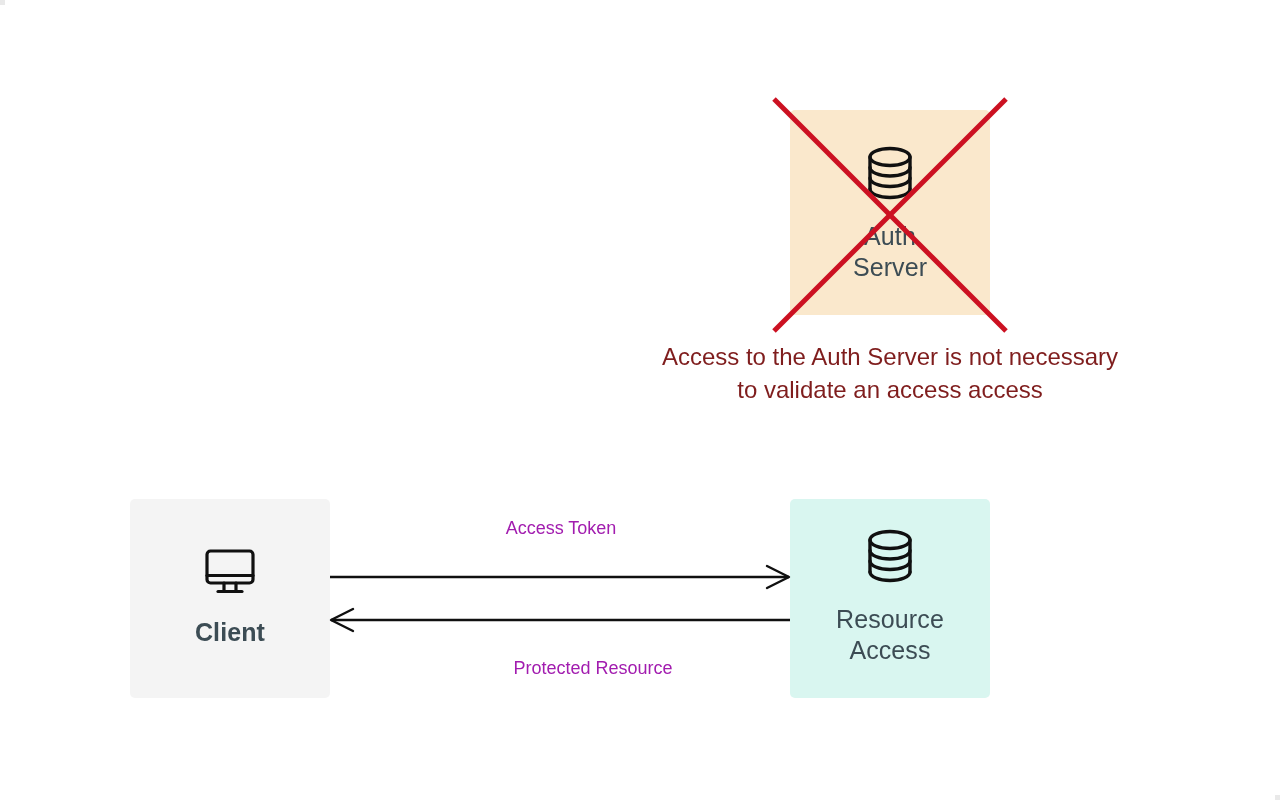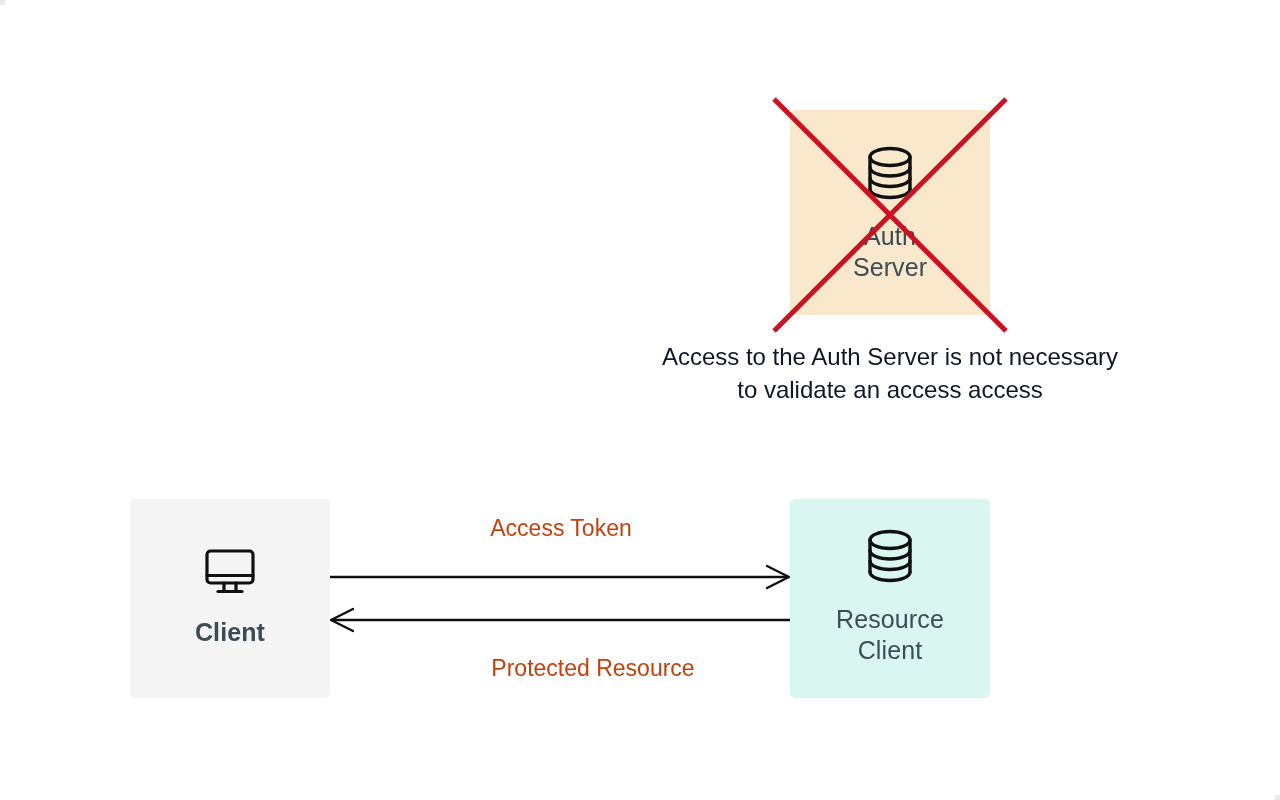--- a/index.html
+++ b/index.html
@@ -92,22 +92,22 @@
     left: 0;
     top: 0;
     width: 1280px;
     height: 800px;
     pointer-events: none;
   }
 
   
   .edge-label {
     position: absolute;
-    color: #c2410c;
-    font-size: 23px;
+    color: #a21caf;
+    font-size: 18px;
     line-height: 29px;
     text-align: center;
     white-space: nowrap;
   }
   #access-token-label {
     left: 0;
     top: 514px;
     width: 1122px;
     text-align: center;
   }
@@ -118,21 +118,21 @@
     text-align: center;
     margin-left: 32px;
   }
 
   #auth-note {
     position: absolute;
     left: 590px;
     top: 340px;
     width: 600px;
     text-align: center;
-    color: #0f172a;
+    color: #7f1d1d;
     font-size: 24px;
     line-height: 33px;
   }
   #auth-note .note-line { display: block; }
 </style>
 </head>
 <body>
 
 <div id="canvas">
 
@@ -177,21 +177,21 @@
           <ellipse cx="26" cy="12" rx="20" ry="8.5"></ellipse>
           <path d="M6 12 L6 44"></path>
           <path d="M46 12 L46 44"></path>
           <path d="M6 44 A20 8.5 0 0 0 46 44"></path>
           <path d="M6 22.5 A20 8.5 0 0 0 46 22.5"></path>
           <path d="M6 33 A20 8.5 0 0 0 46 33"></path>
         </g>
       </svg>
     </span>
     <span class="node-label">Resource
-Client</span>
+Access</span>
   </div>
 
   <svg id="overlay">
 
     <g>
       <line x1="330" y1="577" x2="789" y2="577" stroke="#101010" stroke-width="2.4"></line>
       <polyline points="767,566 789,577 767,588" fill="none" stroke="#101010" stroke-width="2.4" stroke-linecap="round" stroke-linejoin="round"></polyline>
     </g>
 
     <g>

